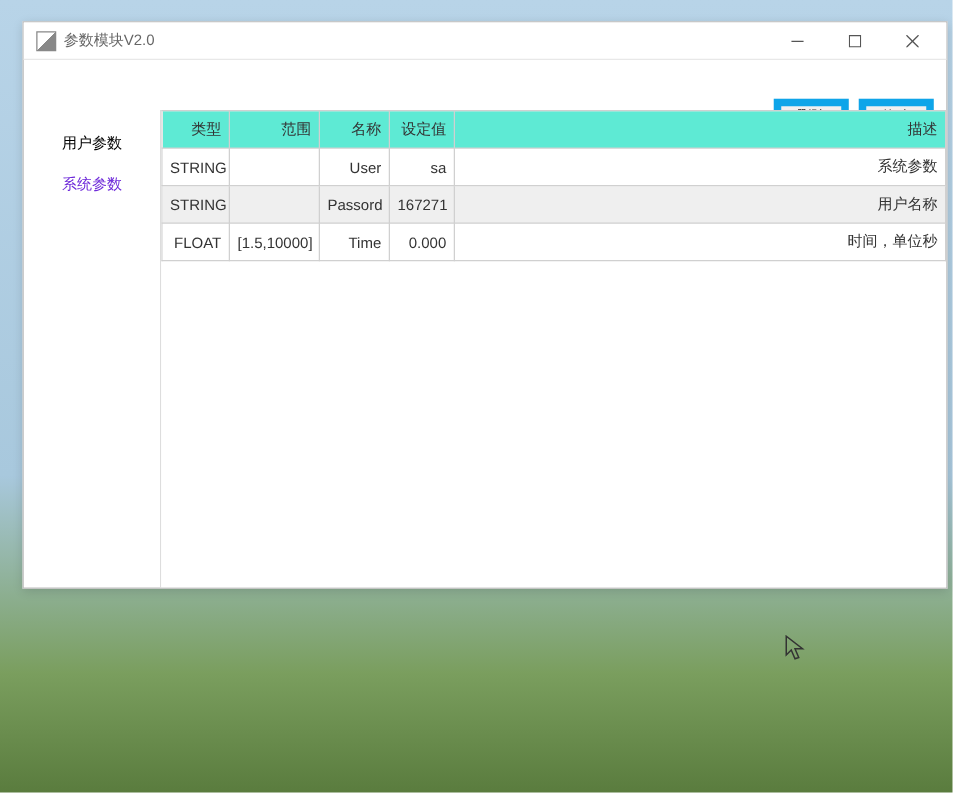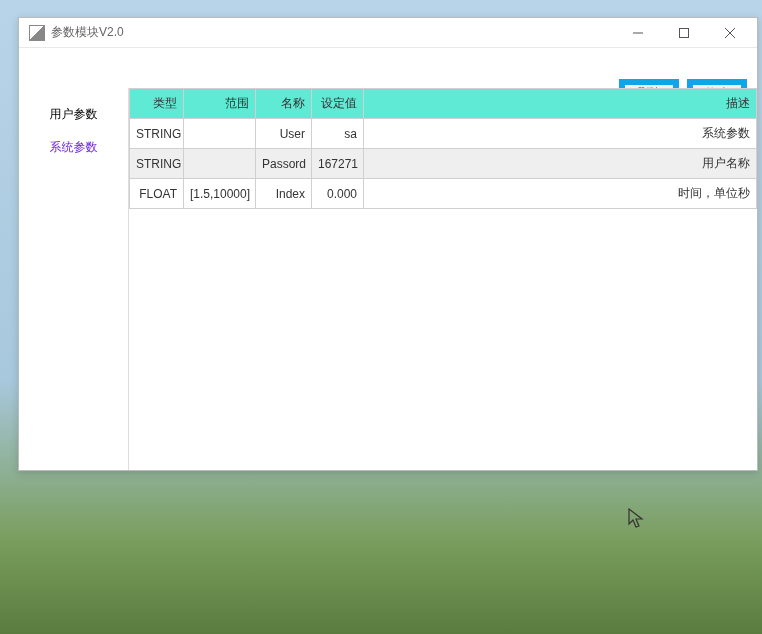--- a/index.html
+++ b/index.html
@@ -203,21 +203,21 @@
           <tr>
             <td>STRING</td>
             <td></td>
             <td>Passord</td>
             <td>167271</td>
             <td>用户名称</td>
           </tr>
           <tr>
             <td>FLOAT</td>
             <td>[1.5,10000]</td>
-            <td>Index</td>
+            <td>Time</td>
             <td>0.000</td>
             <td>时间，单位秒</td>
           </tr>
         </tbody>
       </table>
     </div>
   </div>
 </div>
 
 <svg class="cursor" width="18" height="22" viewBox="0 0 18 22">

